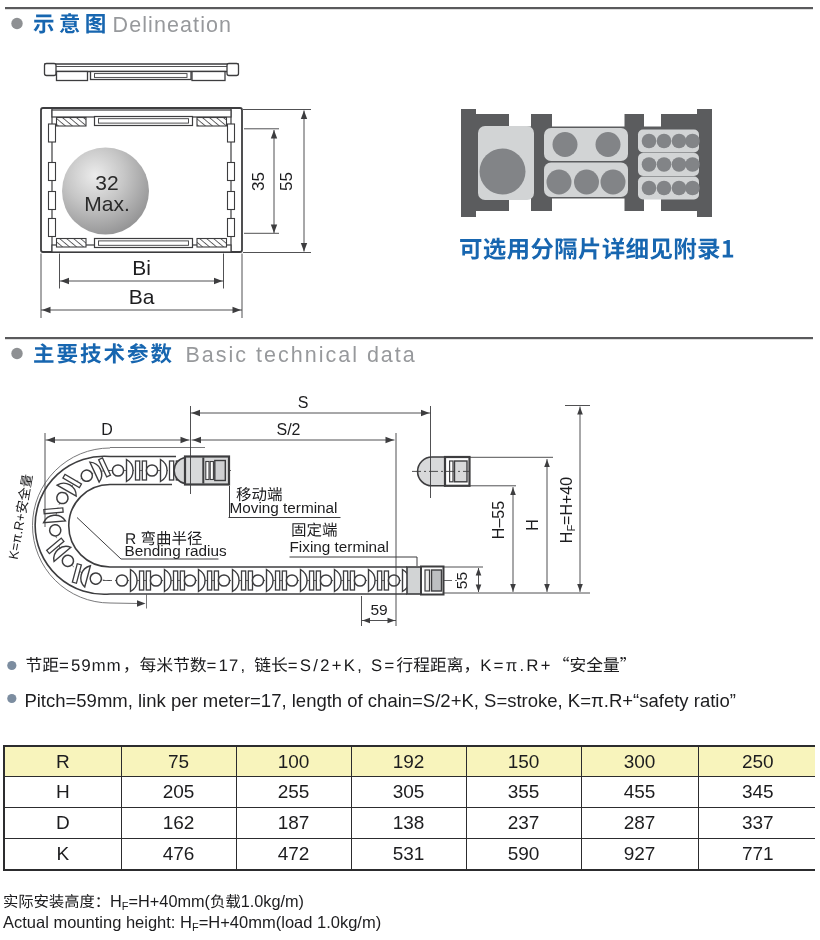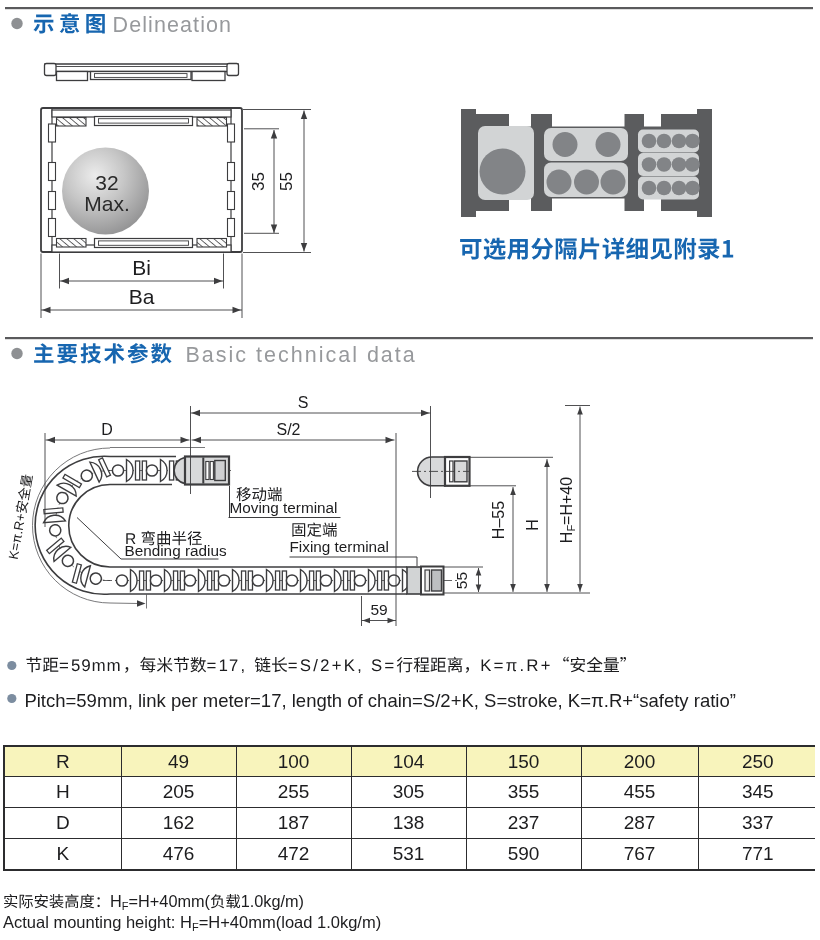--- a/index.html
+++ b/index.html
@@ -309,25 +309,25 @@
           <col style="width:115px">
           <col style="width:115px">
           <col style="width:115px">
           <col style="width:115px">
           <col style="width:117px">
           <col style="width:120px">
         </colgroup>
 <tbody>
           <tr style="height:30.5px;background:#f8f4bc">
             <td>R</td>
-            <td>49</td>
+            <td>75</td>
             <td>100</td>
-            <td>104</td>
+            <td>192</td>
             <td>150</td>
-            <td>200</td>
+            <td>300</td>
             <td>250</td>
           </tr>
 <tr style="height:31px">
             <td>H</td>
             <td>205</td>
             <td>255</td>
             <td>305</td>
             <td>355</td>
             <td>455</td>
             <td>345</td>
@@ -340,18 +340,18 @@
             <td>237</td>
             <td>287</td>
             <td>337</td>
           </tr>
 <tr style="height:31.5px">
             <td>K</td>
             <td>476</td>
             <td>472</td>
             <td>531</td>
             <td>590</td>
-            <td>767</td>
+            <td>927</td>
             <td>771</td>
           </tr>
 </tbody>
       </table>
     </div>
 </div>
 </body></html>

